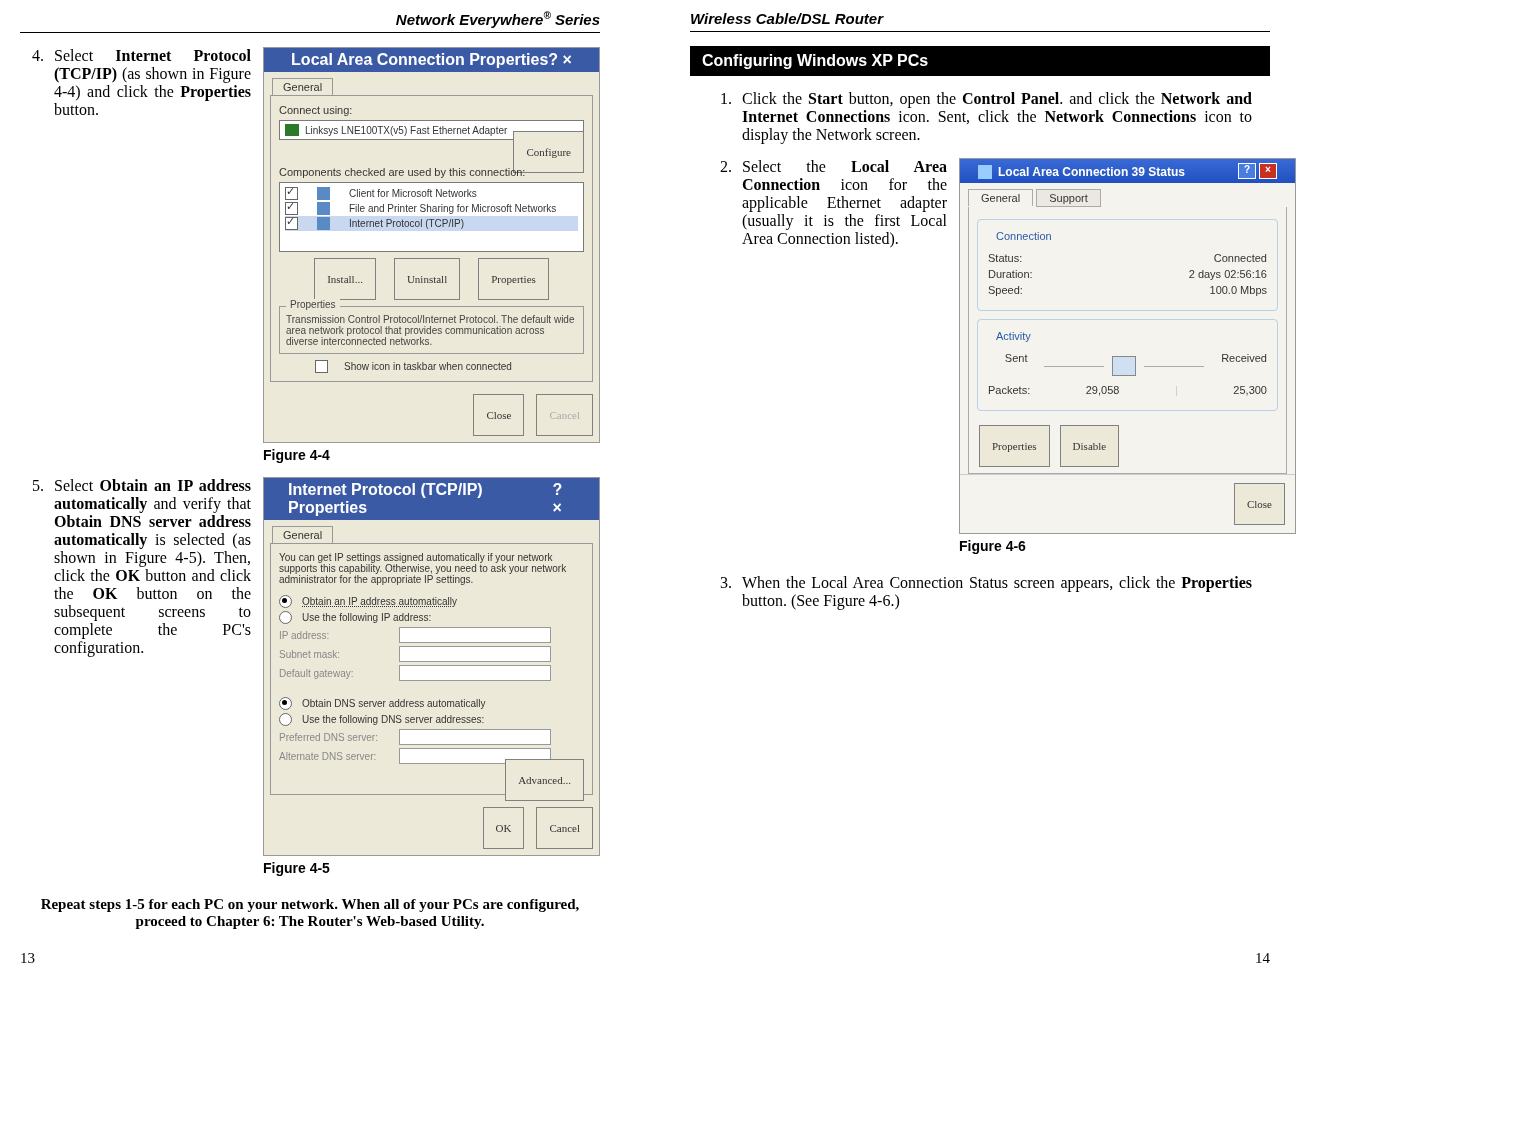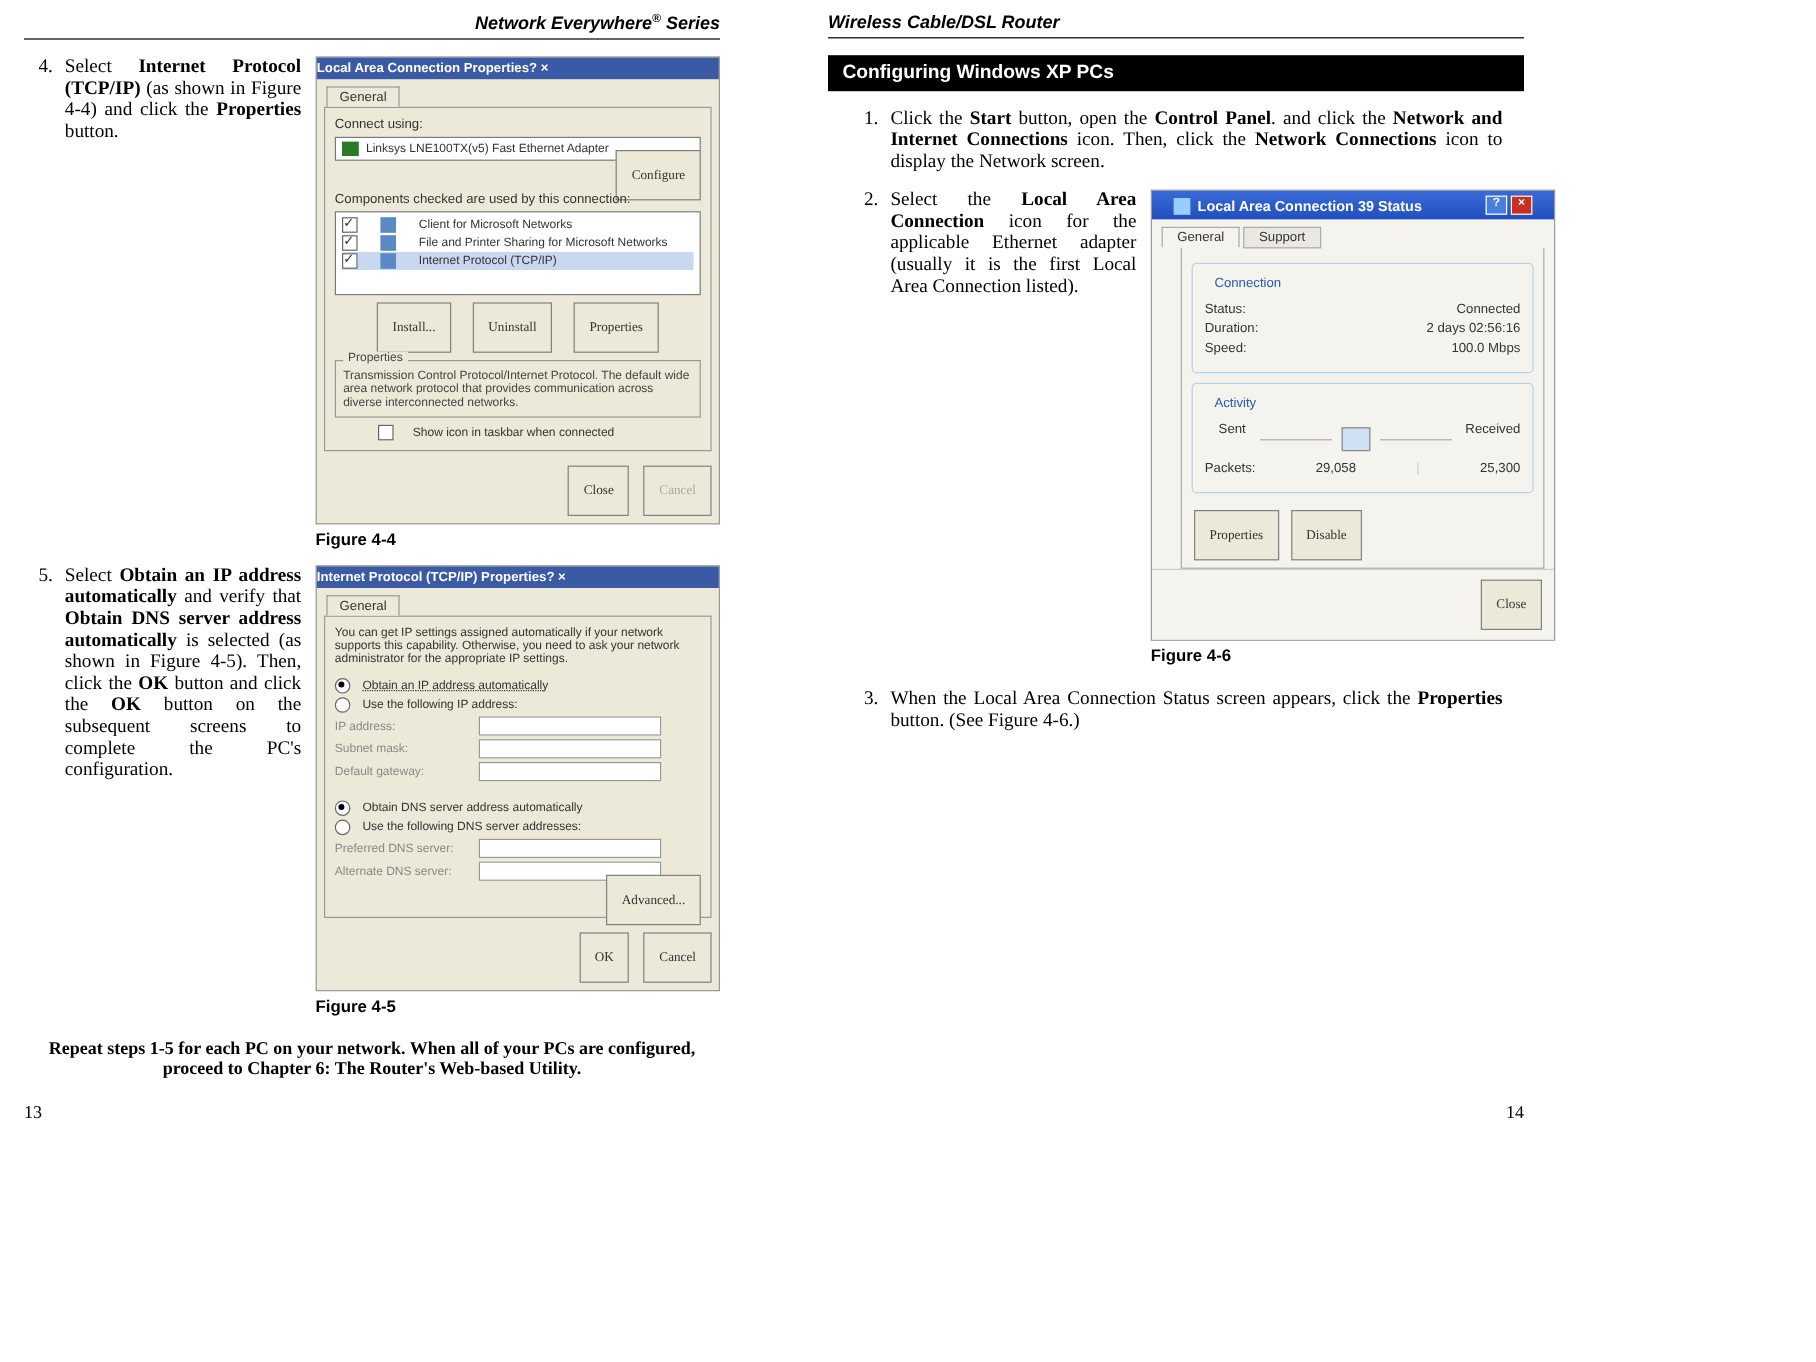--- a/index.html
+++ b/index.html
@@ -41,25 +41,25 @@
     background: #ece9d8;
     font-family: Tahoma, Arial, sans-serif;
     font-size: 11px;
     color: #333;
     margin-left: auto;
   }
   .fig44, .fig45 { width: 335px; }
   .titlebar {
     background: #3b5aa6;
     color: #fff;
-    font-size: 11px;
+    font-size: 16px;
     font-weight: bold;
-    padding: 3px 0;
+    padding: 3px 24px;
     display:flex;
-    justify-content:flex-start;
+    justify-content:center;
   }
   .tab {
     display:inline-block;
     border:1px solid #999;
     border-bottom:none;
     padding:2px 10px;
     margin:6px 0 0 8px;
     background:#ece9d8;
     font-size:11px;
   }
@@ -294,21 +294,21 @@
   <div class="pgnum">13</div>
 </div>
 
 <div class="page">
   <div class="hdr">Wireless Cable/DSL Router</div>
   <div class="blackbar">Configuring Windows XP PCs</div>
 
   <div class="step rightstep" style="margin:0 18px 14px 18px;">
     <div class="stepnum">1.</div>
     <div class="steptxt">
-      <span>Click the </span><b>Start</b><span> button, open the </span><b>Control Panel</b><span>. and click the </span><b>Network and Internet Connections</b><span> icon. Then, click the </span><b>Network Connections</b><span> icon to display the Network screen.</span>
+      <span>Click the </span><b>Start</b><span> button, open the </span><b>Control Panel</b><span>. and click the </span><b>Network and Internet Connections</b><span> icon. Sent, click the </span><b>Network Connections</b><span> icon to display the Network screen.</span>
     </div>
   </div>
 
   <div class="toplayout46" style="margin:0 0 0 18px;">
     <div class="step rightstep">
       <div class="stepnum">2.</div>
       <div class="steptxt wrap">
         <span>Select the </span><b>Local Area Connection</b><span> icon for the applicable Ethernet adapter (usually it is the first Local Area Connection listed).</span>
       </div>
     </div>
@@ -321,21 +321,21 @@
         <span class="winbtns">
           <span class="winbtn h">?</span>
           <span class="winbtn">×</span>
         </span>
       </div>
       <div class="xpbody">
         <div class="xptabs">
           <span class="xptab">General</span>
           <span class="xptab" style="border-bottom:1px solid #aaa;background:#eae8e0;">Support</span>
         </div>
-        <div style="border:1px solid #aaa;margin:0 8px 0 24px;border-top:none;padding-top:4px;">
+        <div style="border:1px solid #aaa;margin:0 8px 0 8px;border-top:none;padding-top:4px;">
         <div class="group">
           <div class="grouptitle">Connection</div>
           <div class="kv">
                   <span>Status:</span>
                   <span>Connected</span>
                 </div>
           <div class="kv">
                   <span>Duration:</span>
                   <span>2 days 02:56:16</span>
                 </div>

